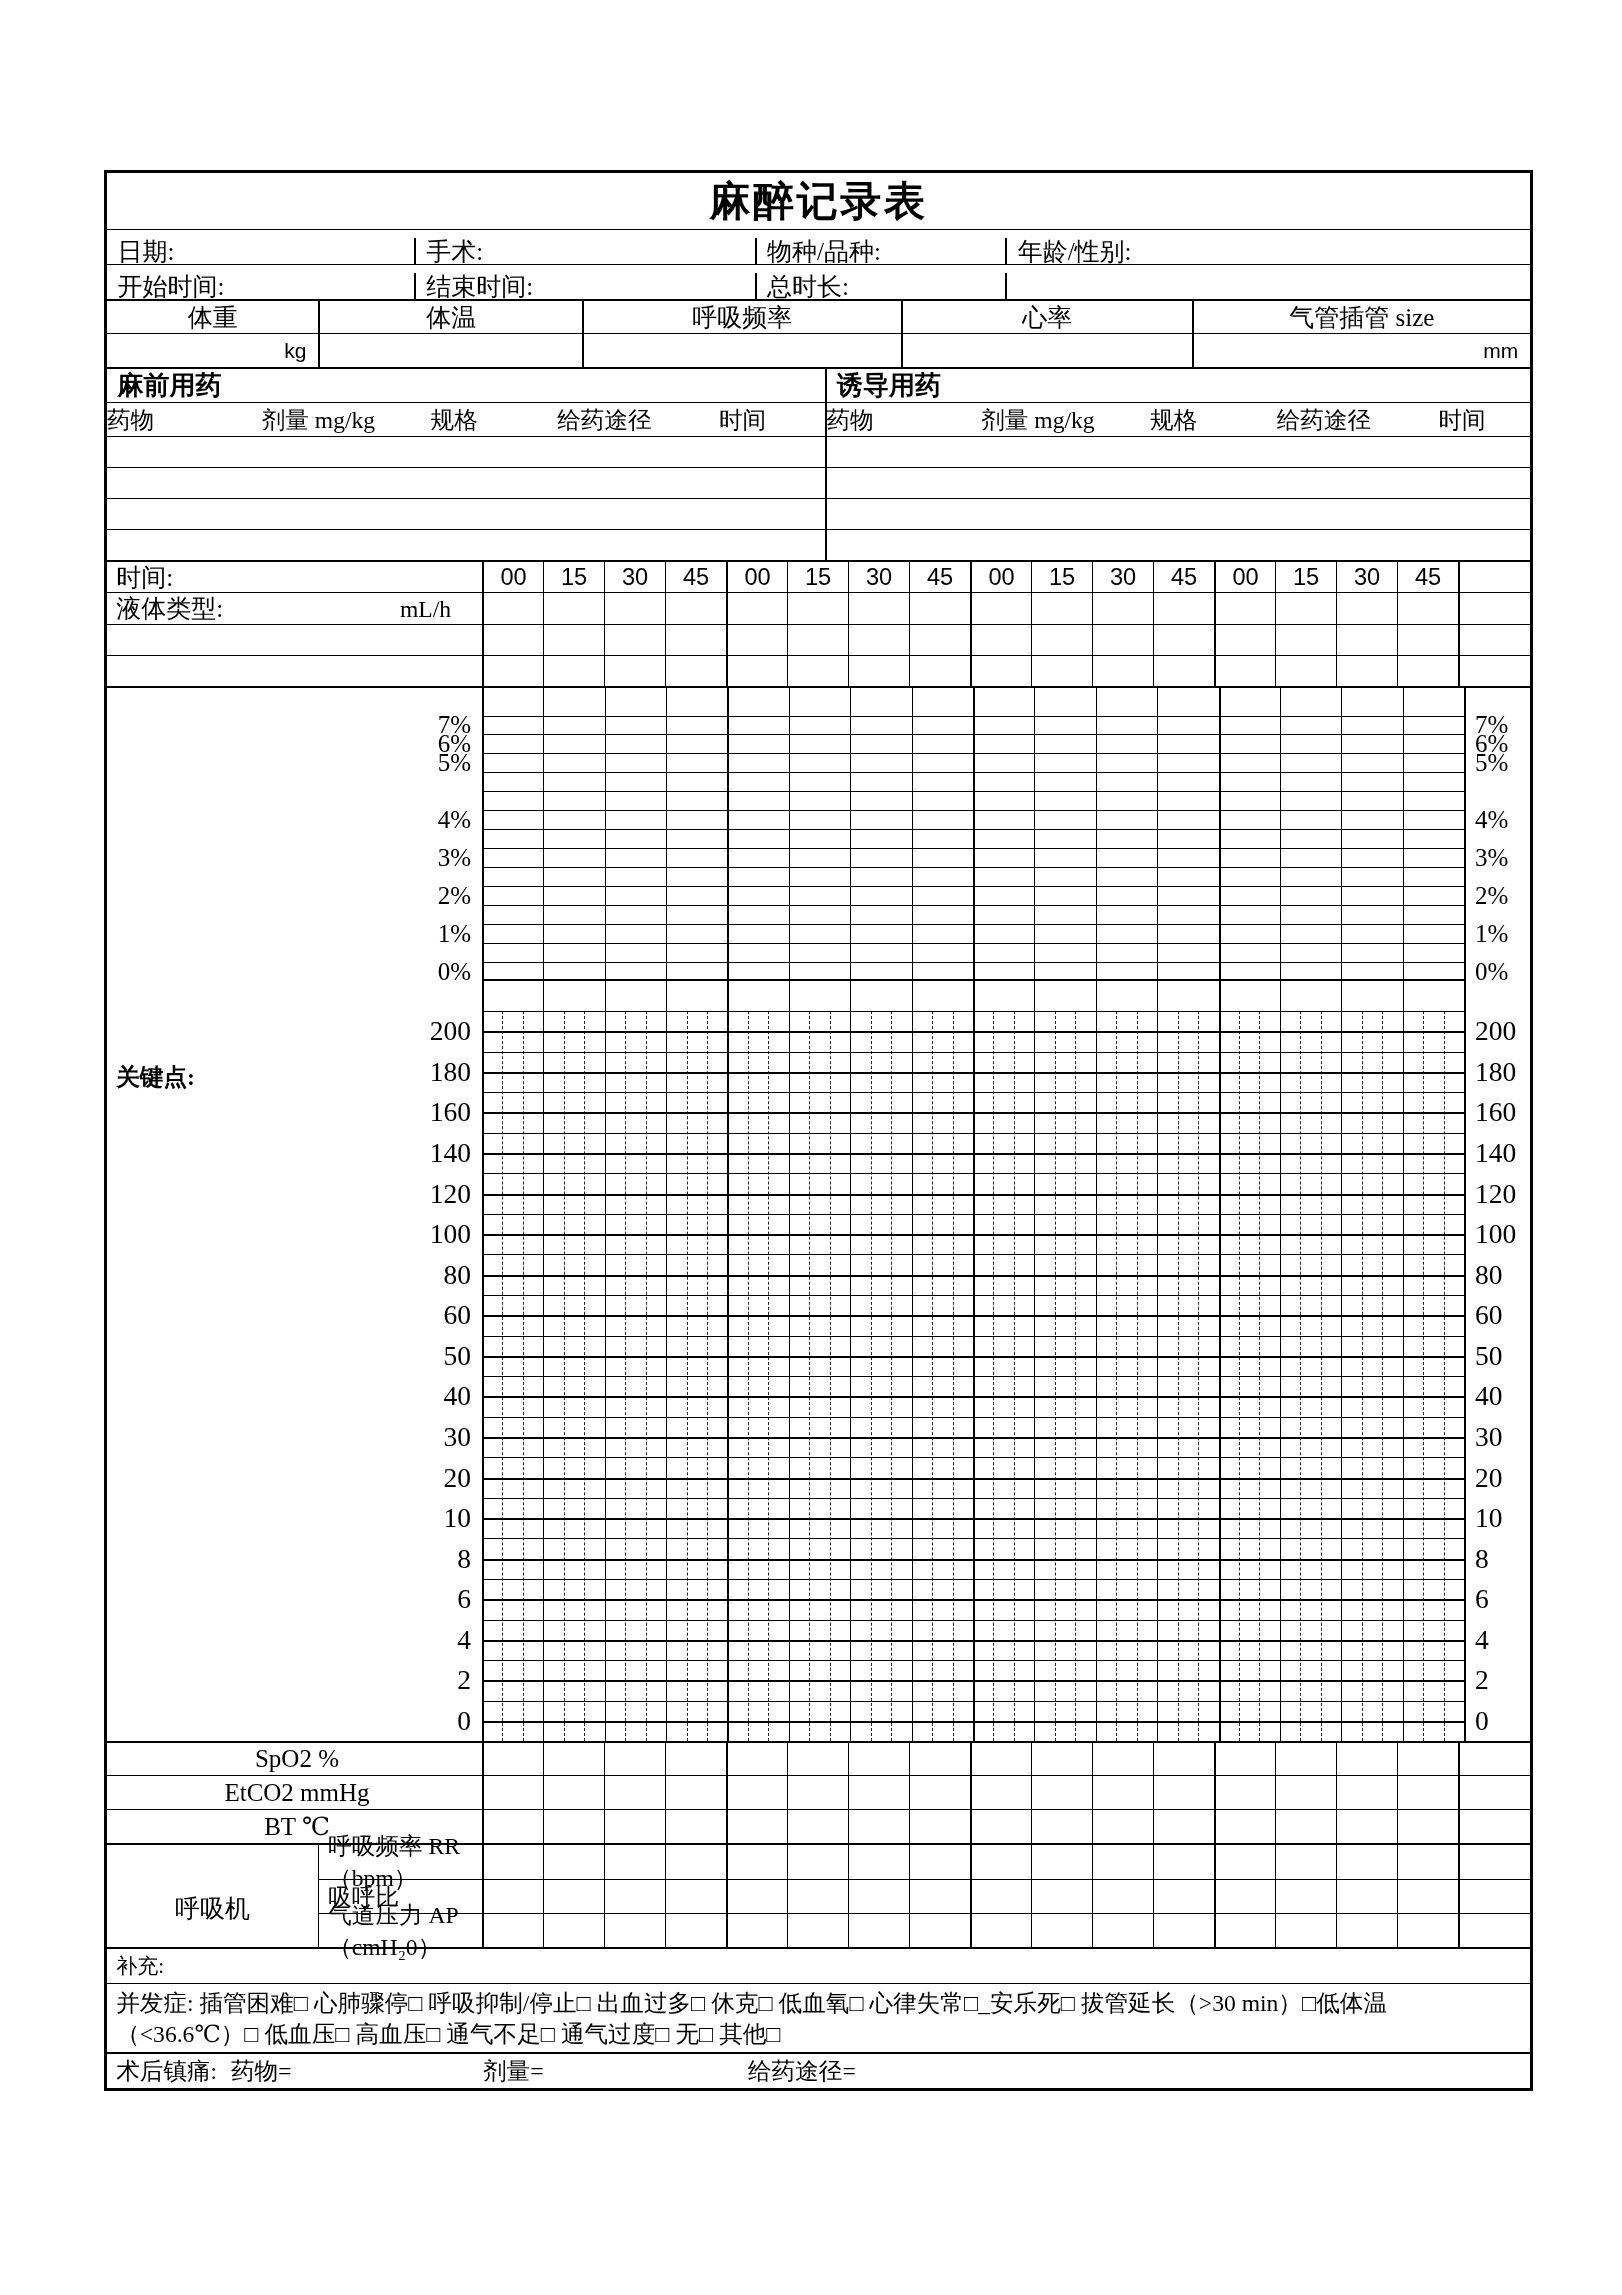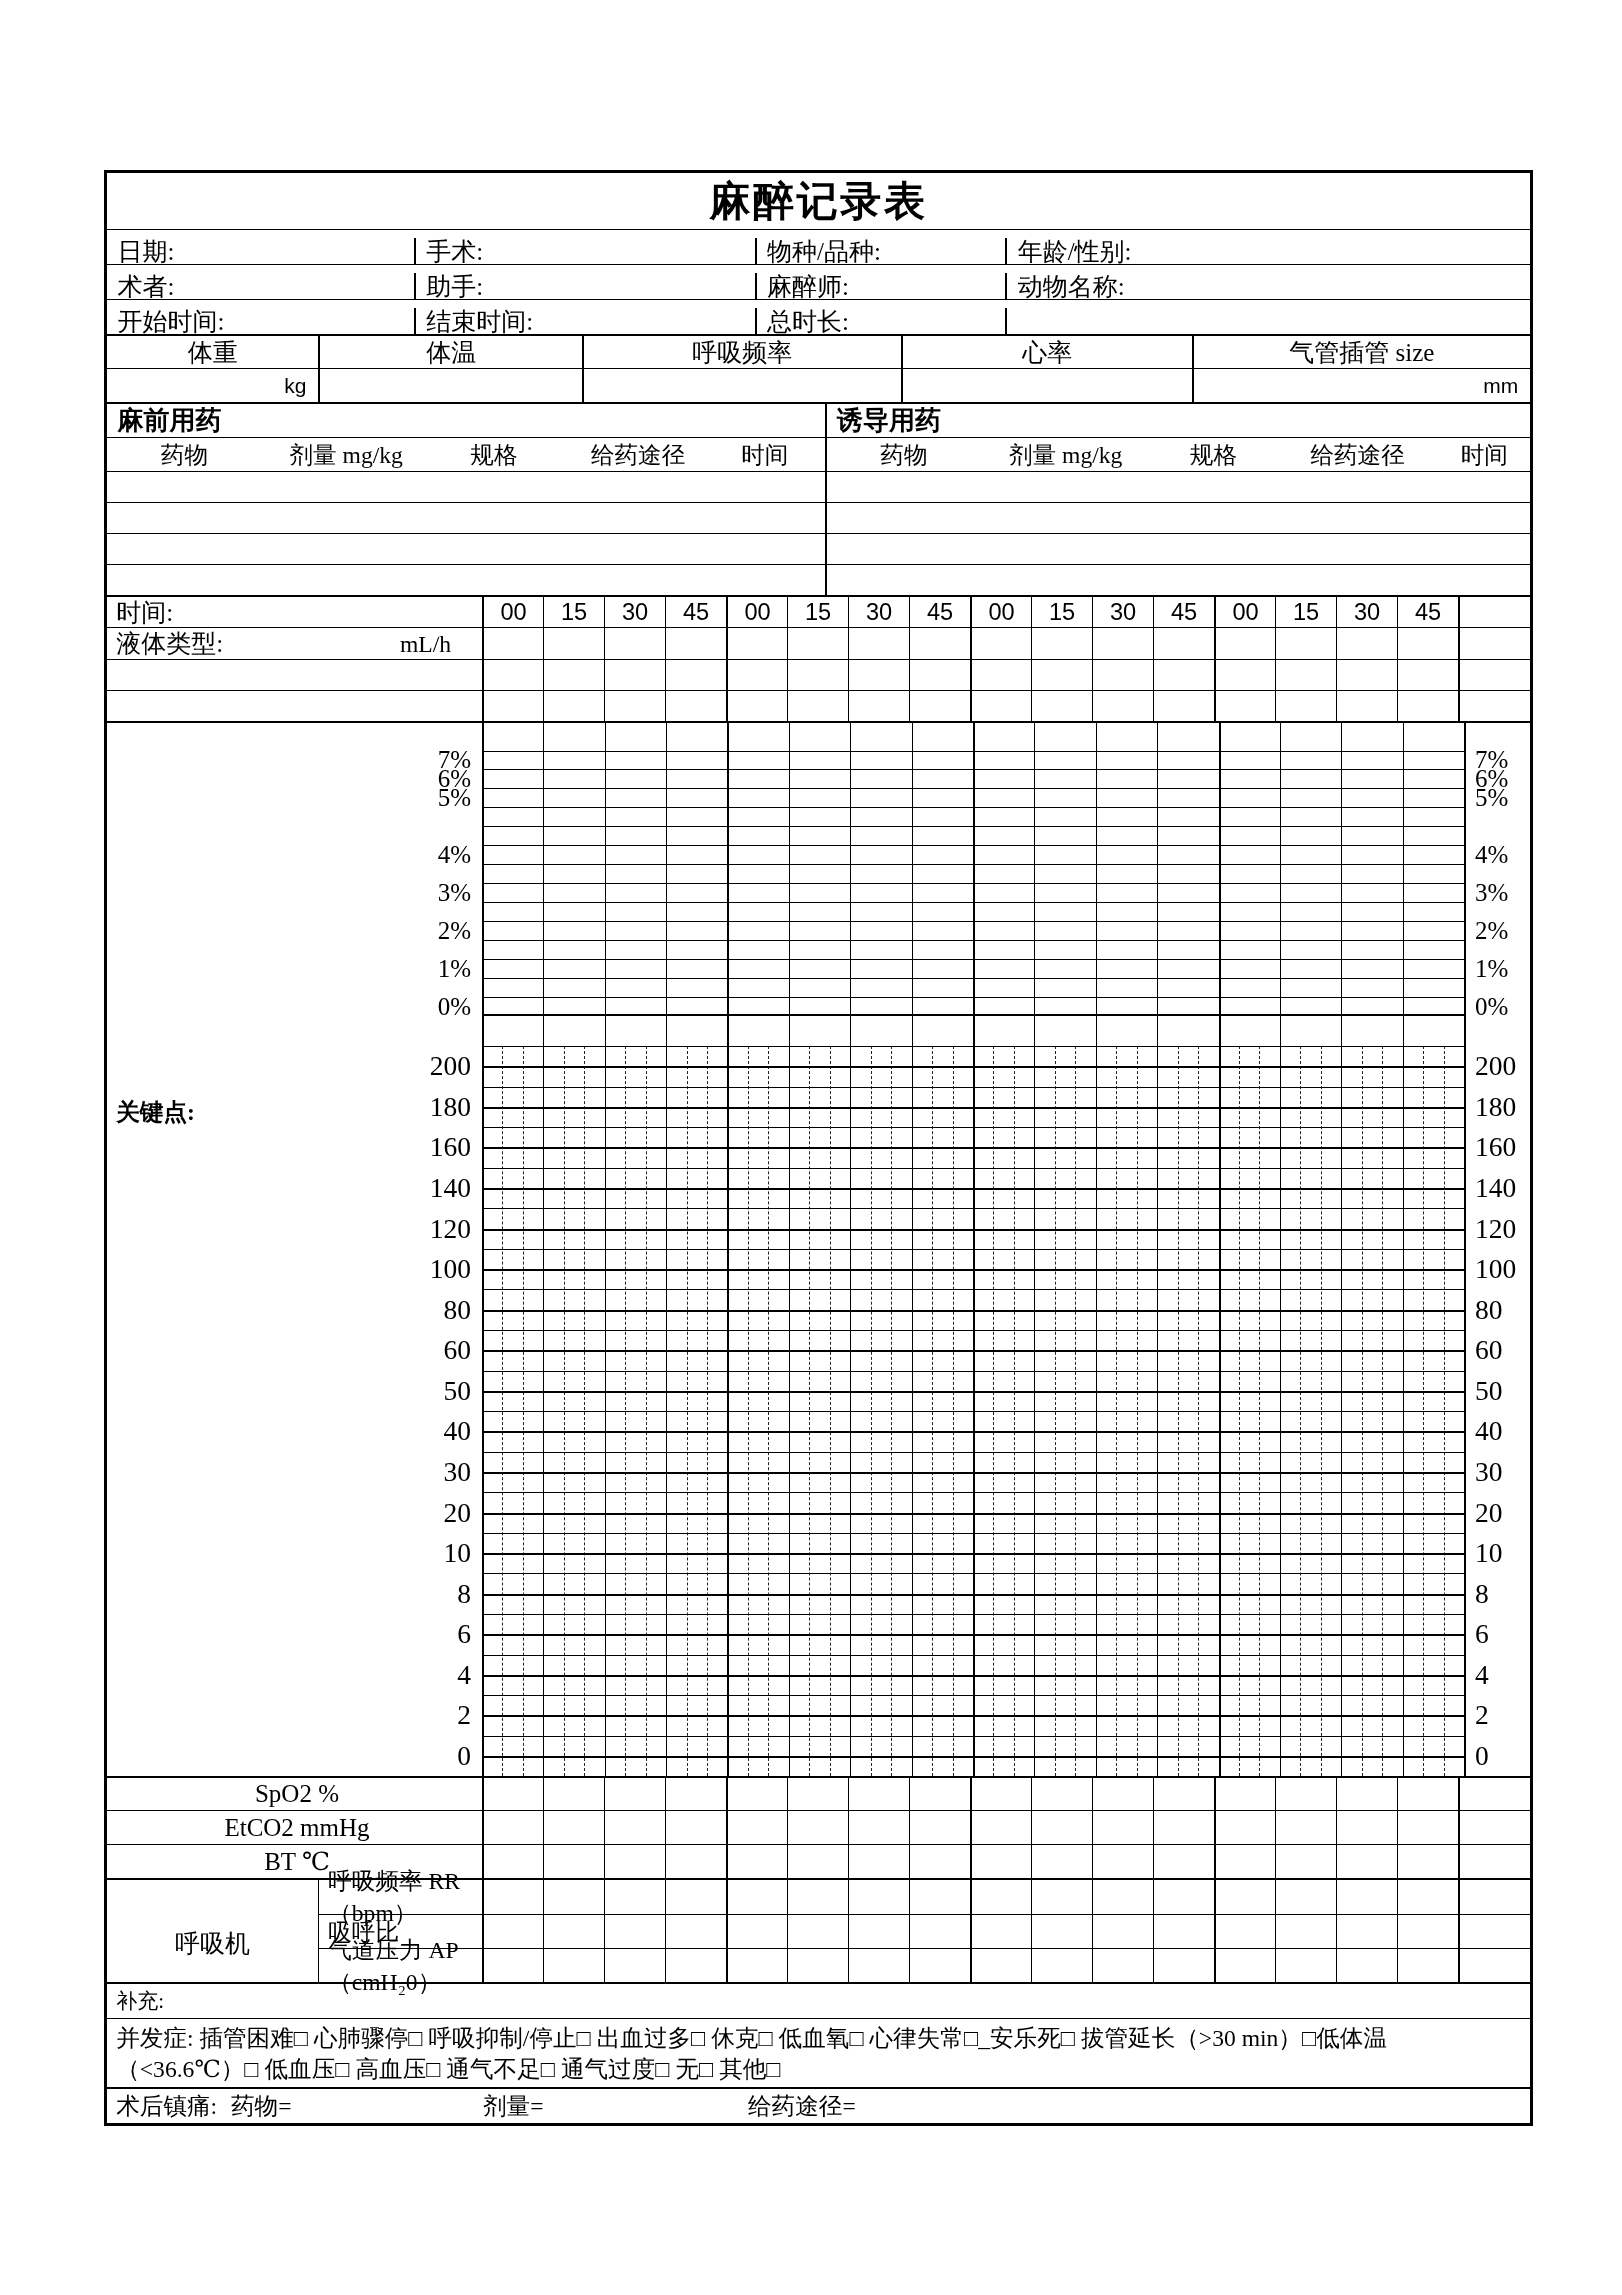--- a/index.html
+++ b/index.html
@@ -30,21 +30,21 @@
   .vunits{height:34px;}
   .vunits>div{justify-content:flex-end;padding-right:11.8px;font-family:"Liberation Sans",sans-serif;font-size:21px;}
   
   .medrow{display:flex;gap:14px;}
   .medrow>.half{box-sizing:border-box;width:49.93%;}
   .medrow>.half+.half{width:50.07%;border-left:2px solid #000;}
   .medtitles{height:35px;}
   .medtitles .half{display:flex;align-items:center;padding-left:10.5px;font-size:26px;font-weight:bold;}
   .medcols{height:34px;}
   .medcols .half{display:flex;align-items:center;}
-  .medcols .half span{display:block;text-align:center;font-size:23.6px;}
+  .medcols .half span{display:block;text-align:left;font-size:23.6px;}
   .mc1{width:22%;} .mc2{width:24%;} .mc3{width:18%;} .mc4{width:23%;} .mc5{width:13%;}
   .medblank{height:31px;}
   
   .gridrow{display:flex;align-items:stretch;}
   .gridrow .lab{box-sizing:border-box;flex:0 0 375px;display:flex;align-items:center;
      padding-left:9.2px;font-size:25px;position:relative;}
   .gridrow .c{box-sizing:border-box;flex:0 0 61px;border-left:1.3px solid #000;
      display:flex;align-items:center;justify-content:center;
      font-family:"Liberation Sans",sans-serif;font-size:23.6px;}
   .gridrow .c.hb{border-left-width:2.6px;}
@@ -91,26 +91,20 @@
 
   <div class="row first title-row">
     <div class="t">麻醉记录表</div>
   </div>
 
   <div class="row inforow">
     <div class="iw1">日期:</div>
     <div class="iw2">手术:</div>
     <div class="iw3">物种/品种:</div>
     <div class="iw4">年龄/性别:</div>
-  </div>
-  <div class="row inforow">
-    <div class="iw1">术者:</div>
-    <div class="iw2">助手:</div>
-    <div class="iw3">麻醉师:</div>
-    <div class="iw4">动物名称:</div>
   </div>
   <div class="row inforow">
     <div class="iw1">开始时间:</div>
     <div class="iw2">结束时间:</div>
     <div class="iw3">总时长:</div>
     <div class="iw4"></div>
   </div>
 
   <div class="row vhead bt4">
     <div class="vw1">体重</div>

